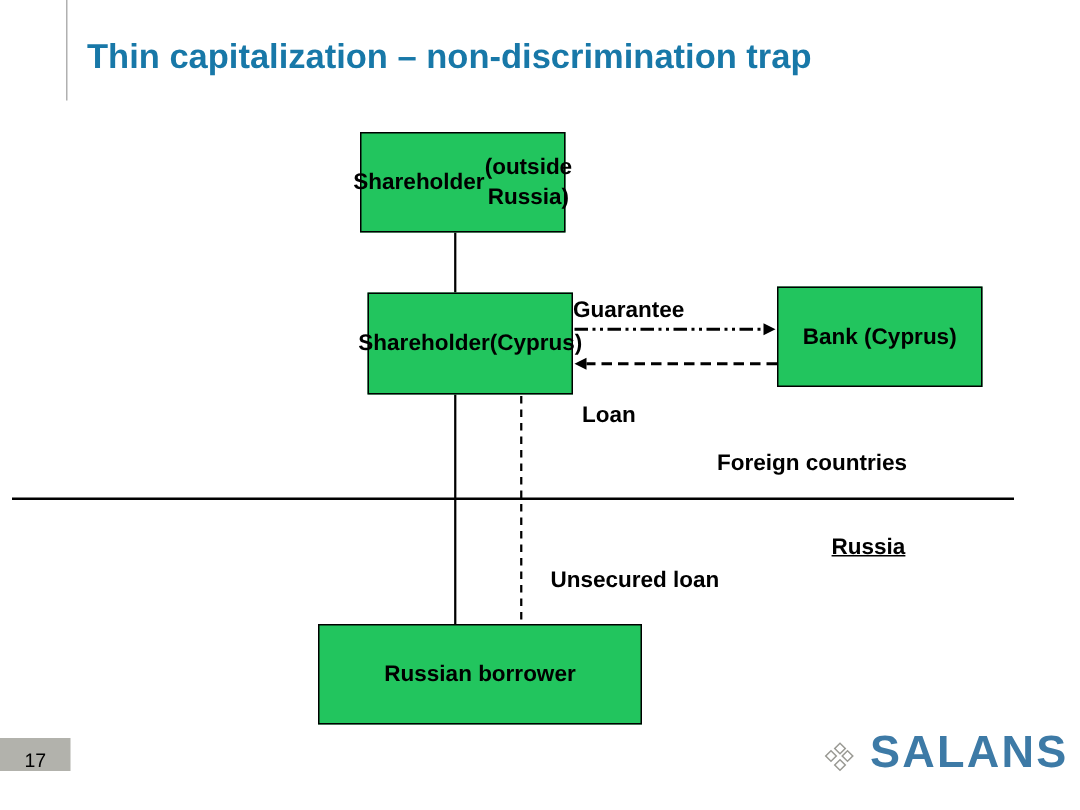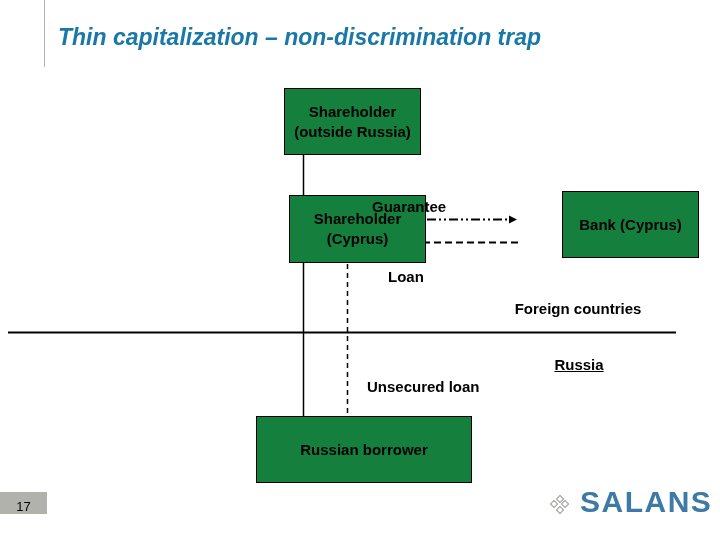--- a/index.html
+++ b/index.html
@@ -17,61 +17,59 @@
     width: 1px; height: 67px;
     background: #b0b0b0;
   }
   .slide-title {
     position: absolute;
     left: 58px; top: 24px;
     font-size: 23px;
     font-weight: bold;
     color: #1878a8;
     white-space: nowrap;
-    font-style: italic;
   }
   .dbox {
     position: absolute;
     box-sizing: border-box;
     border: 1.5px solid #000000;
-    background: #15803d;
+    background: #22c55e;
     display: flex;
-    flex-direction: column;
+    flex-direction: row;
     justify-content: center;
     align-items: center;
     text-align: center;
     font-size: 15px;
     font-weight: bold;
     color: #000000;
     line-height: 20px;
     z-index: 2;
-    margin-left: 44px;
   }
   .box-shareholder-outside { left:240px; top:88px;  width:137px; height:67px; }
   .box-shareholder-cyprus  { left:245px; top:195px; width:137px; height:68px; }
   .box-bank-cyprus         { left:518px; top:191px; width:137px; height:67px; }
   .box-russian-borrower    { left:212px; top:416px; width:216px; height:67px; }
   .lines-layer {
     position: absolute;
     left:0; top:0;
     width:720px; height:540px;
     z-index: 1;
   }
   .flabel {
     position: absolute;
     font-size: 15px;
     font-weight: bold;
     color: #000000;
     white-space: nowrap;
     z-index: 3;
   }
-  .lbl-guarantee   { left:372px; top:198px; }
+  .lbl-guarantee   { left:382px; top:198px; }
   .lbl-loan        { left:388px; top:268px; }
   .lbl-unsecured   { left:367px; top:378px; }
-  .lbl-foreign     { left:478px; top:300px; width:200px; text-align:center; }
+  .lbl-foreign     { left:478px; top:300px; width:200px; text-align:left; }
   .lbl-russia      { left:479px; top:356px; width:200px; text-align:center;text-decoration:underline; }
   .page-badge {
     position: absolute;
     left:0; top:492px;
     width:47px; height:22px;
     background: #b2b2ac;
     display:flex; align-items:flex-end; justify-content:center;
     font-size: 13px;
     color:#000000;
   }

